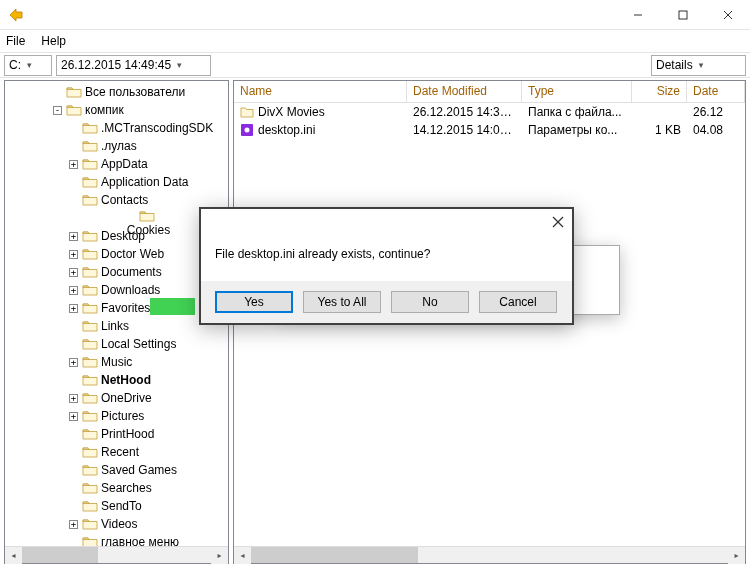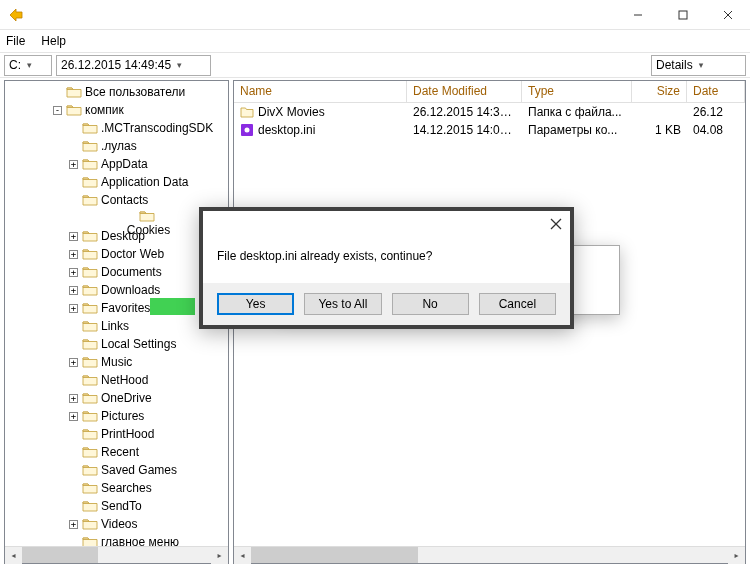--- a/index.html
+++ b/index.html
@@ -46,21 +46,21 @@
 
 .scrollbar-h { height: 17px; background: #f0f0f0; display: flex; border-top: 1px solid #ddd; }
 .sb-btn { width: 17px; height: 17px; background: #f0f0f0; display: flex; align-items: center; justify-content: center; font-size: 8px; color: #555; }
 .sb-track { flex: 1; background: #f0f0f0; position: relative; }
 .sb-thumb { position: absolute; height: 100%; background: #cdcdcd; }
 
 .dialog-back { position: absolute; left: 280px; top: 245px; width: 340px; height: 70px; background: #fff; border: 1px solid #aaa; box-shadow: 0 4px 16px rgba(0,0,0,0.25); }
 .dialog-back .btn-row { position: absolute; bottom: 6px; left: 0; right: 0; display: flex; justify-content: center; }
 .dialog-back .btn { width: 75px; height: 22px; border: 1px solid #adadad; background: #e1e1e1; text-align: center; line-height: 20px; }
 
-.dialog { position: absolute; left: 199px; top: 207px; width: 375px; background: #fff; border: 4px solid #404040; box-shadow: 0 4px 20px rgba(0,0,0,0.3); }
+.dialog { position: absolute; left: 199px; top: 207px; width: 375px; background: #fff; border: 2px solid #404040; box-shadow: 0 4px 20px rgba(0,0,0,0.3); }
 .dialog-title { height: 28px; display: flex; justify-content: flex-end; align-items: center; padding-right: 8px; }
 .dialog-title .close { cursor: pointer; }
 .dialog-body { padding: 10px 14px 20px; }
 .dialog-buttons { background: #f0f0f0; padding: 10px 14px; display: flex; gap: 10px; justify-content: flex-start; }
 .dialog-buttons button { width: 78px; height: 22px; border: 1px solid #adadad; background: #e1e1e1; cursor: pointer; font-size: 12px; }
 .dialog-buttons button.default { border: 1px solid #0078d7; outline: 1px solid #0078d7; outline-offset: -2px; }
 
 .progress-strip { position: absolute; left: 150px; top: 298px; width: 45px; height: 17px; background: #41d153; }
 
 .folder-svg { display: inline-block; }
@@ -238,21 +238,21 @@
           <span class="label">Local Settings</span>
         </div>
         <div class="tree-row" style="padding-left: 64px;">
           <span class="exp">+</span>
           <svg class="folder-ico folder-svg" viewBox="0 0 16 14">
             <path d="M1 3 L6 3 L7 4.5 L15 4.5 L15 12 L1 12 Z" fill="#fff7d9" stroke="#caa84a" stroke-width="0.9"></path>
             <path d="M1 3 L6 3 L7 4.5 L1 4.5 Z" fill="#f2deaa" stroke="#caa84a" stroke-width="0.9"></path>
           </svg>
           <span class="label">Music</span>
         </div>
-        <div class="tree-row" style="padding-left: 64px;">
+        <div class="tree-row" style="padding-left: 64px; font-weight: bold;">
           <span class="exp none"></span>
           <svg class="folder-ico folder-svg" viewBox="0 0 16 14">
             <path d="M1 3 L6 3 L7 4.5 L15 4.5 L15 12 L1 12 Z" fill="#fff7d9" stroke="#caa84a" stroke-width="0.9"></path>
             <path d="M1 3 L6 3 L7 4.5 L1 4.5 Z" fill="#f2deaa" stroke="#caa84a" stroke-width="0.9"></path>
           </svg>
           <span class="label">NetHood</span>
         </div>
         <div class="tree-row" style="padding-left: 64px;">
           <span class="exp">+</span>
           <svg class="folder-ico folder-svg" viewBox="0 0 16 14">

